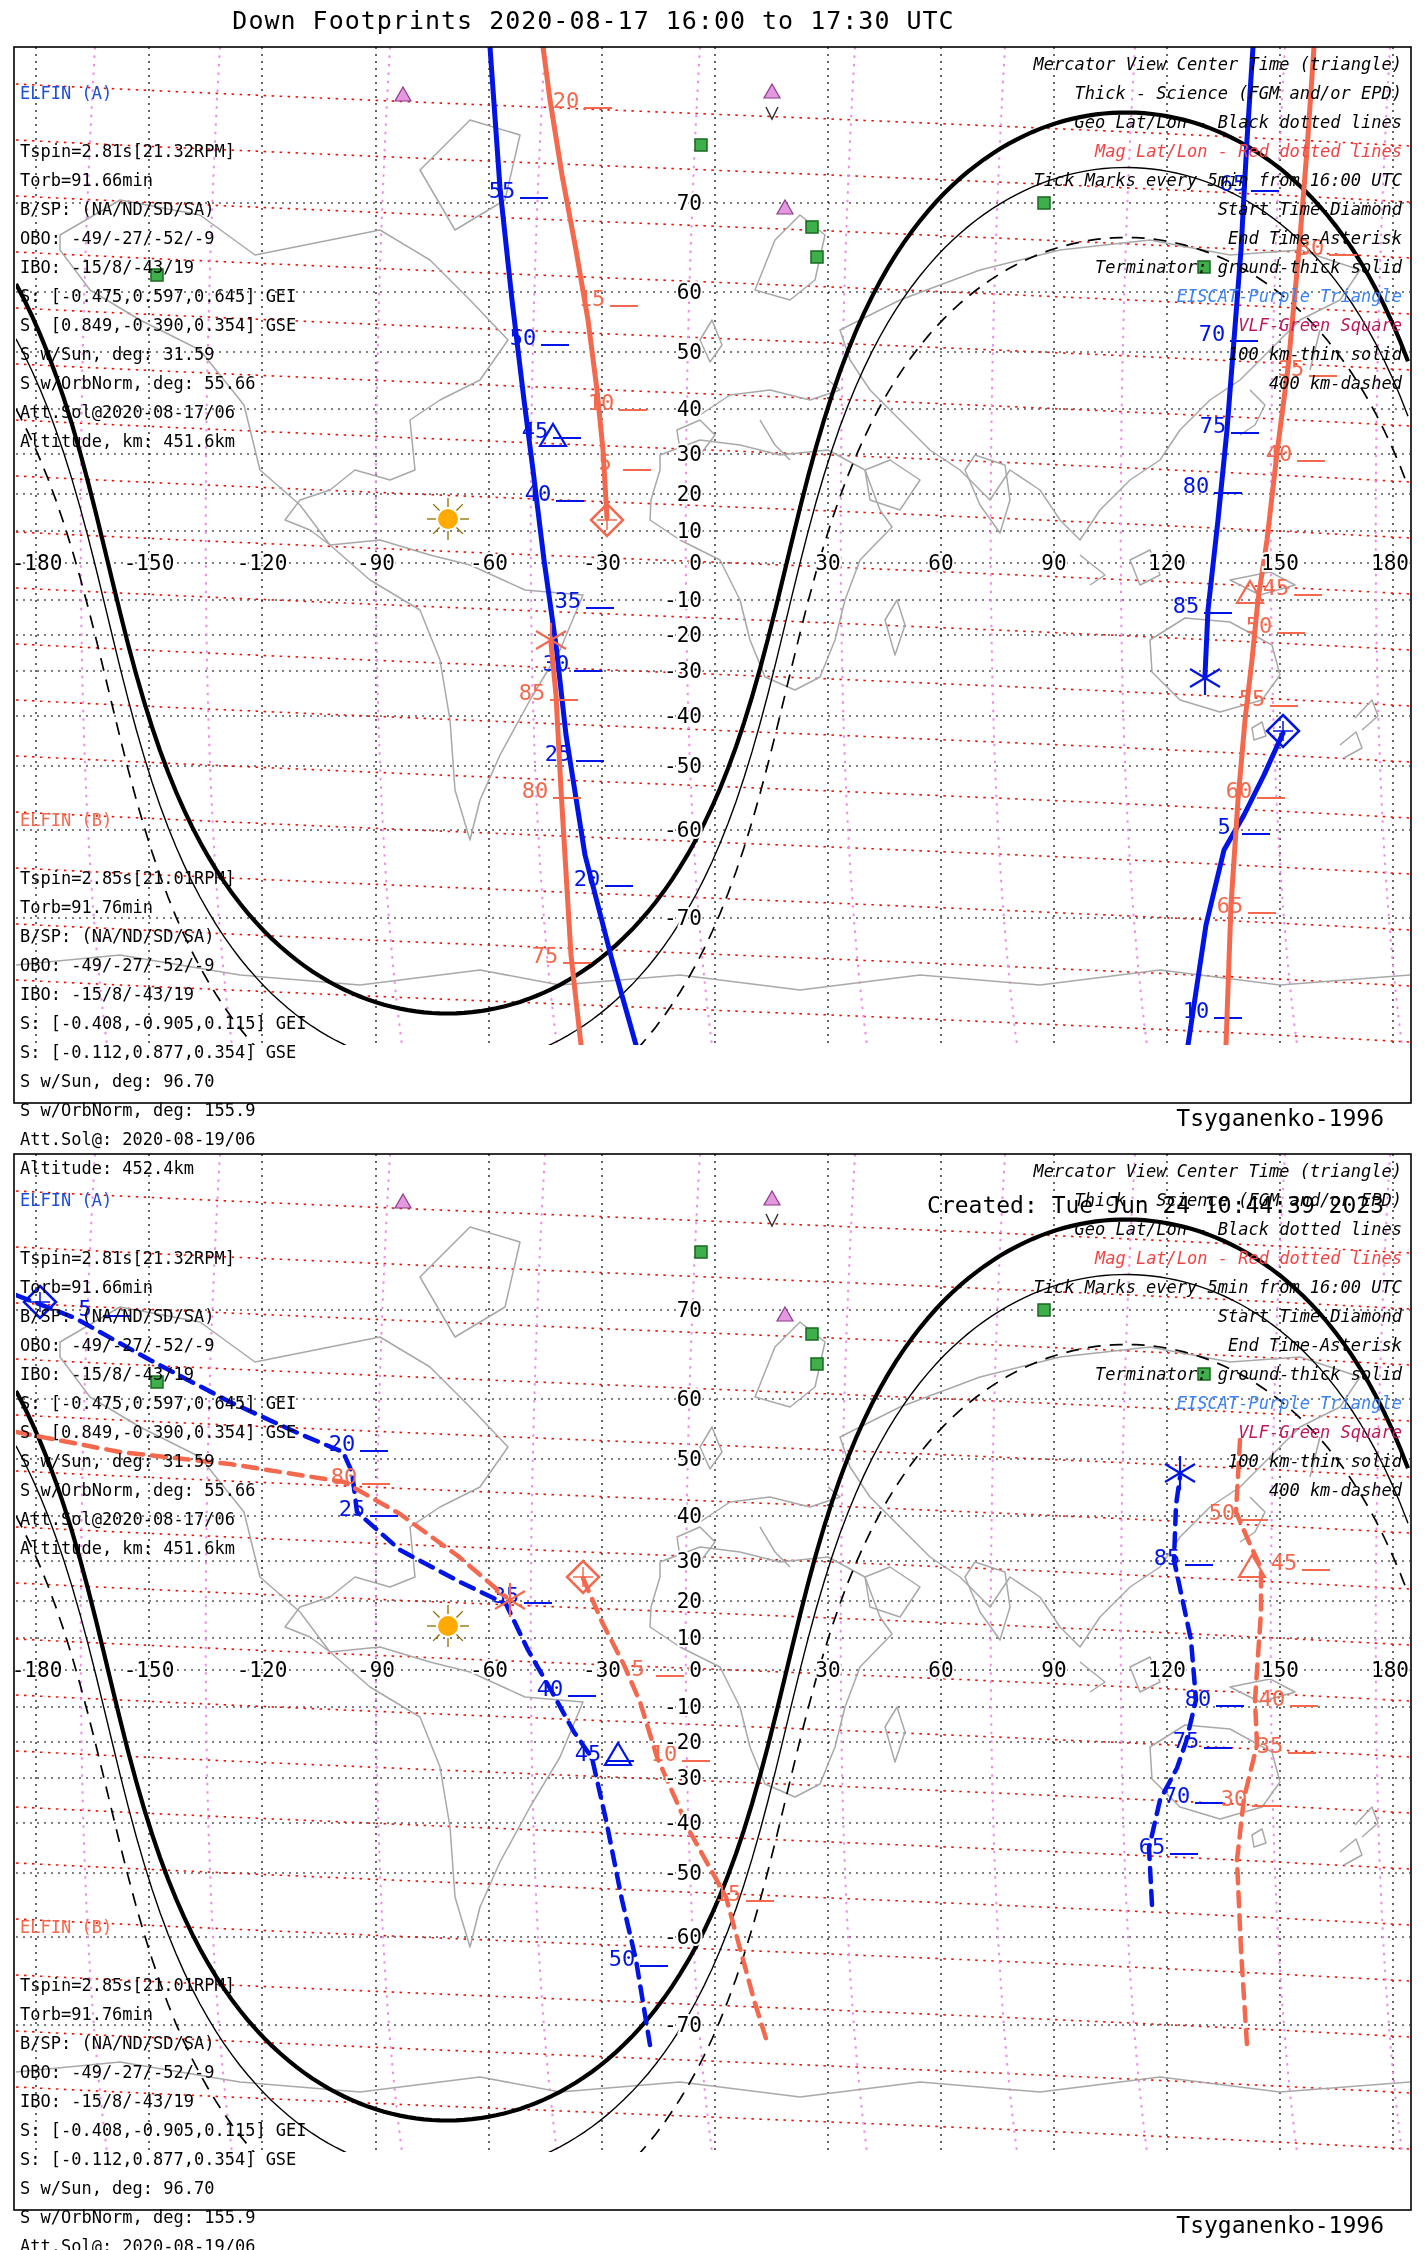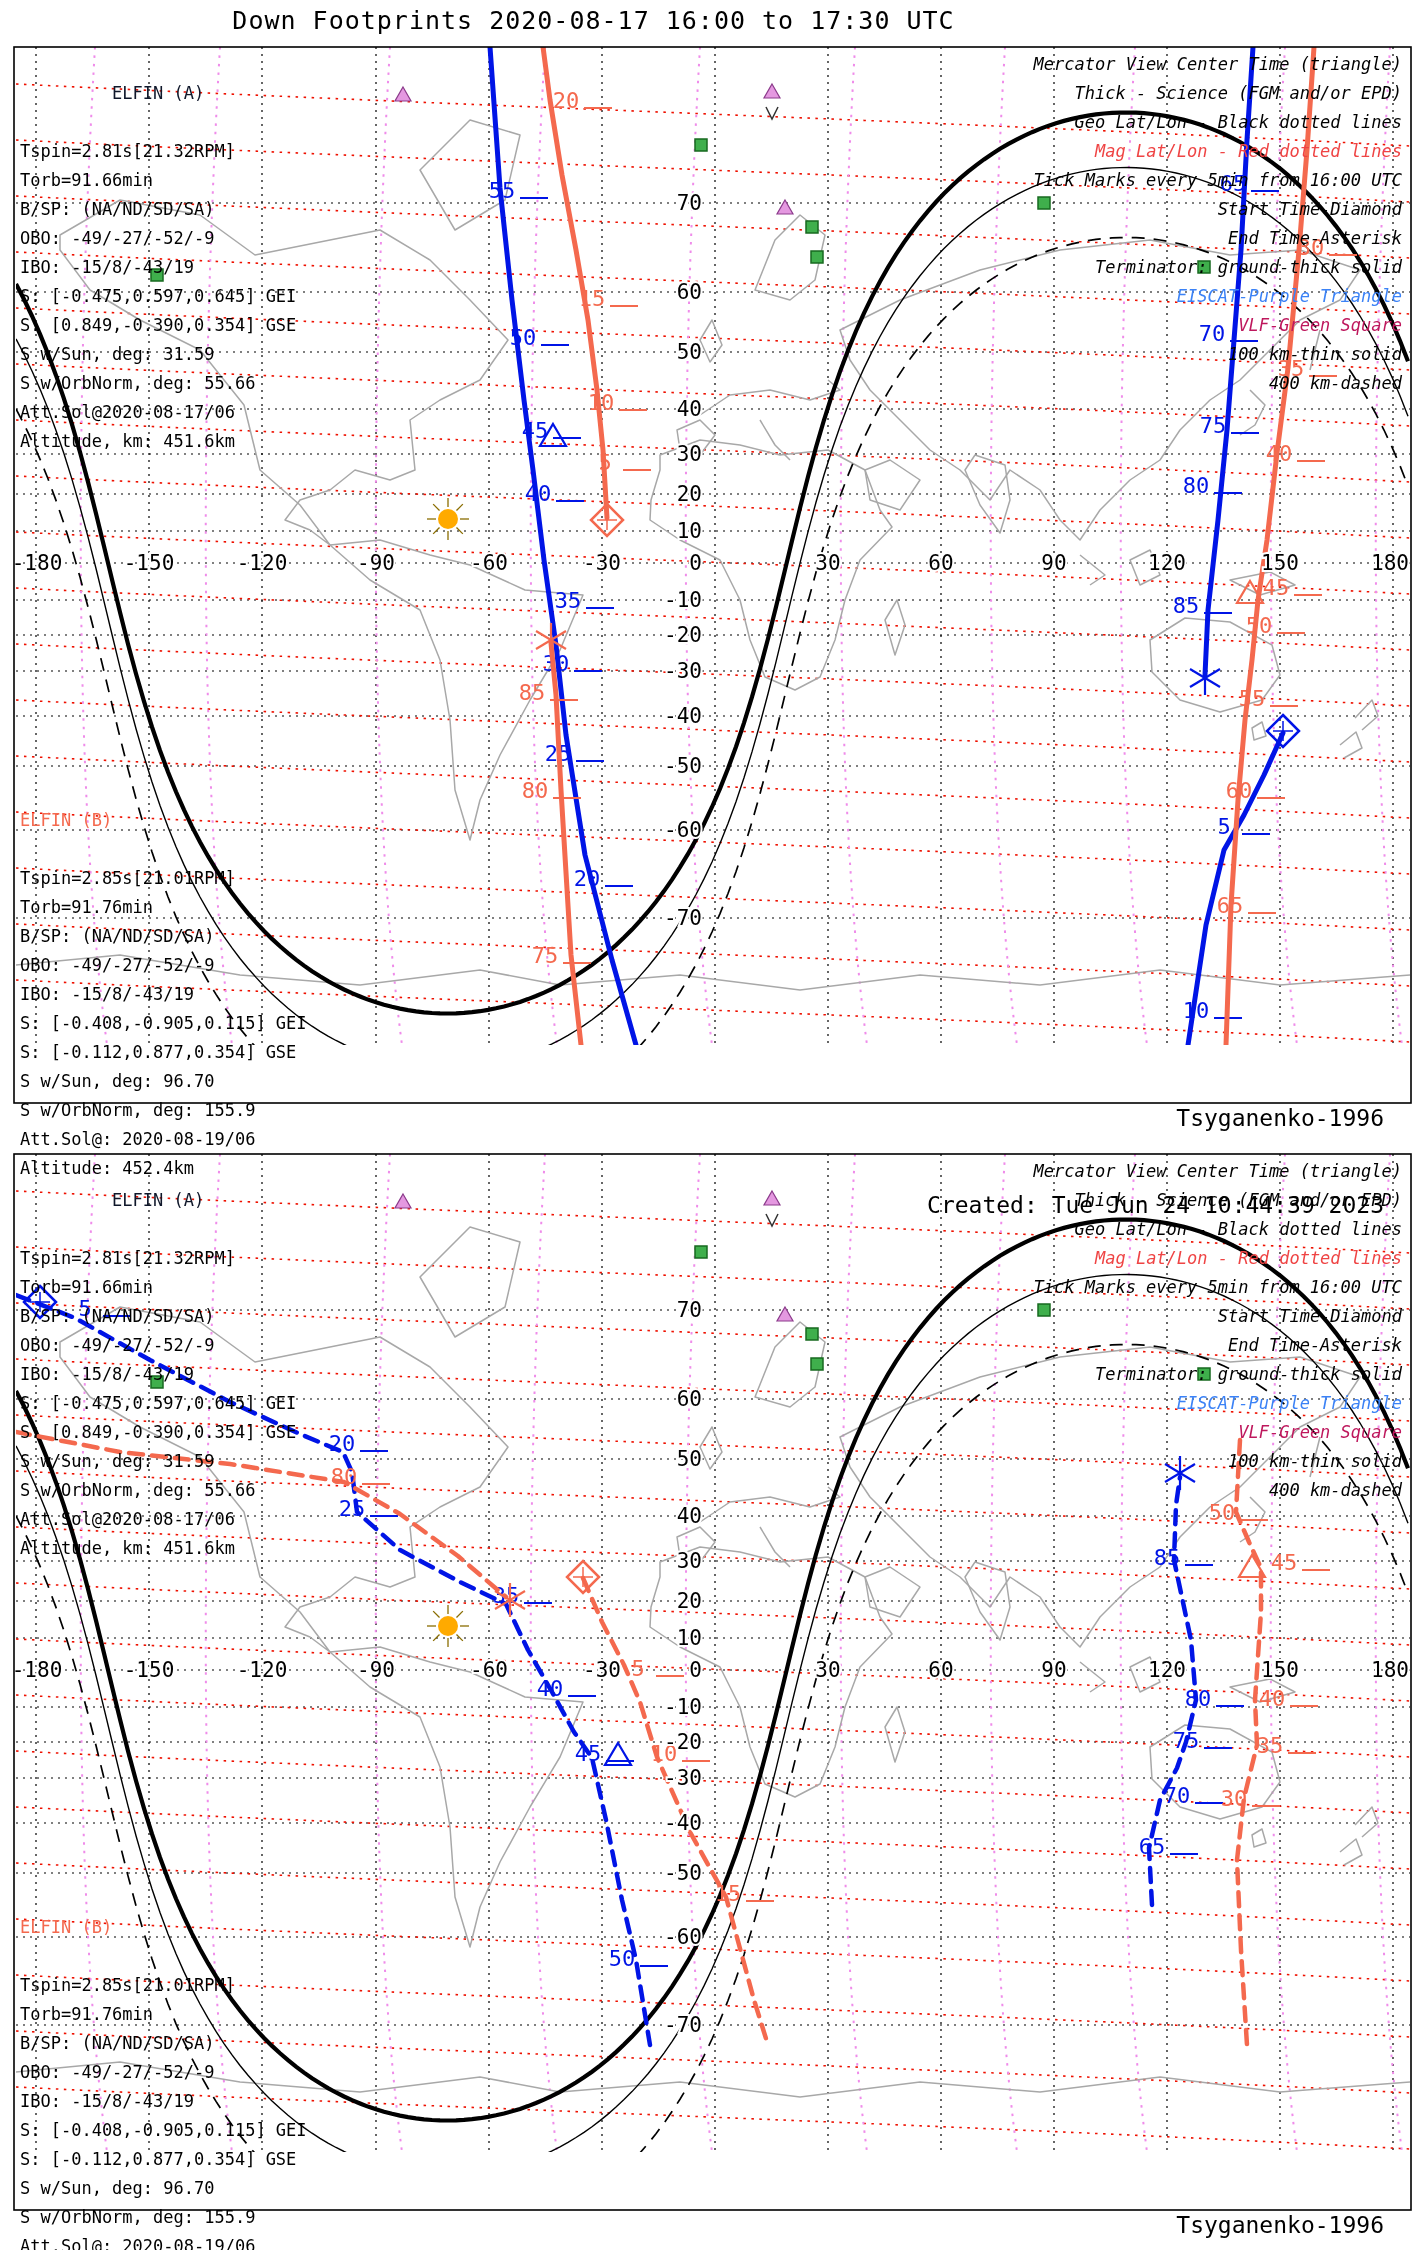--- a/index.html
+++ b/index.html
@@ -7,21 +7,21 @@
          font-family:"DejaVu Sans Mono",monospace;color:#000;overflow:hidden;}
   #chart-svg{position:absolute;left:0;top:0;}
   .panel-title{position:absolute;left:0;width:1187px;text-align:center;
                font-size:25px;letter-spacing:1px;white-space:pre;}
   #title-down{top:6px;}
   #title-conj{top:1112px;}
   .info{position:absolute;left:20px;font-size:17px;line-height:29px;white-space:pre-line;}
   .info .hd{display:block;}
   #info-a-0{top:50px;}  #info-b-0{top:753px;}
   #info-a-1{top:1157px;}#info-b-1{top:1860px;}
-  .hd-a{color:#0f172a;text-align:center;}
+  .hd-a{color:#1d4ed8;}
   .hd-b{color:#f4694e;margin-top:24px;}
   .legend{position:absolute;right:23px;text-align:right;font-size:17px;line-height:29px;}
   #legend-0{top:50px;} #legend-1{top:1157px;}
   .lg{white-space:pre;font-style:italic;}
   .lg-red{color:#ef4444;}
   .lg-purple{color:#3b82f6;}
   .lg-green{color:#be185d;}
   .credit{position:absolute;right:41px;text-align:right;font-size:23px;line-height:29px;white-space:pre;}
   #credit-0{top:1046px;} #credit-1{top:2153px;}
 </style>

